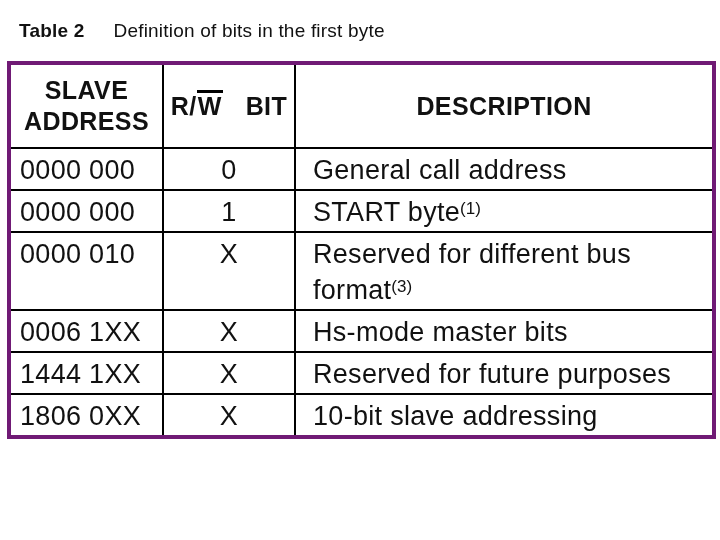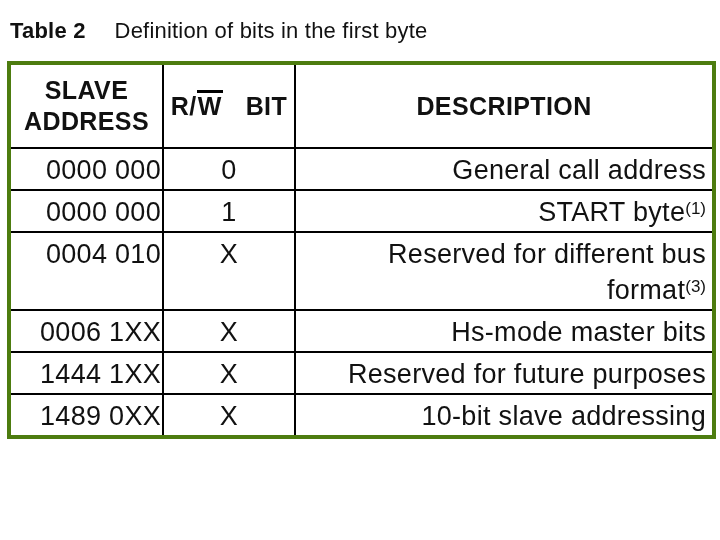--- a/index.html
+++ b/index.html
@@ -11,39 +11,39 @@
     position: relative;
     width: 720px;
     height: 540px;
     background: #ffffff;
     font-family: "Liberation Sans", "DejaVu Sans", sans-serif;
     color: #111111;
     overflow: hidden;
   }
   .title {
     position: absolute;
-    left: 10px;
+    left: 19px;
     top: 15px;
-    font-size: 22px;
+    font-size: 19px;
     line-height: 32px;
     letter-spacing: 0.2px;
     white-space: nowrap;
   }
   .title .title-label {
     font-weight: bold;
     margin-right: 29px;
   }
   table.bit-table {
     position: absolute;
     left: 7px;
     top: 61px;
     width: 705px;
     border-collapse: collapse;
     table-layout: fixed;
-    border: 4px solid #4d7c0f;
+    border: 4px solid #701a75;
     background: #ffffff;
   }
   .bit-table col.c-address { width: 154px; }
   .bit-table col.c-rw      { width: 132px; }
   .bit-table col.c-desc    { width: 419px; }
   .bit-table th, .bit-table td {
     border: 2px solid #000000;
     overflow: hidden;
   }
   .bit-table thead tr { height: 85px; }
@@ -56,25 +56,24 @@
     letter-spacing: 0.4px;
     padding: 0;
   }
   .bit-table tbody tr { height: 42px; }
   .bit-table td {
     font-size: 27px;
     line-height: 36px;
     vertical-align: top;
     padding-top: 3px;
     letter-spacing: 0.3px;
-    text-align: right;
   }
   td.col-address { padding-left: 9px; }
   td.col-rw { text-align: center; }
-  td.col-desc { padding-left: 7px; padding-right: 6px; }
+  td.col-desc { padding-left: 17px; padding-right: 6px; }
   .bit-table sup {
     font-size: 17px;
     letter-spacing: 0;
     line-height: 0;
     vertical-align: 7px;
   }
   .ovl {
     display: inline-block;
     border-top: 3px solid #000000;
     padding: 1px 1px 0 1px;
@@ -114,35 +113,35 @@
           <td class="col-address">0000 000</td>
           <td class="col-rw">0</td>
           <td class="col-desc">General call address</td>
         </tr>
         <tr>
           <td class="col-address">0000 000</td>
           <td class="col-rw">1</td>
           <td class="col-desc">START byte<sup>(1)</sup></td>
         </tr>
         <tr>
-          <td class="col-address">0004 010</td>
+          <td class="col-address">0000 010</td>
           <td class="col-rw">X</td>
           <td class="col-desc">Reserved for different bus format<sup>(3)</sup></td>
         </tr>
         <tr>
           <td class="col-address">0006 1XX</td>
           <td class="col-rw">X</td>
           <td class="col-desc">Hs-mode master bits</td>
         </tr>
         <tr>
           <td class="col-address">1444 1XX</td>
           <td class="col-rw">X</td>
           <td class="col-desc">Reserved for future purposes</td>
         </tr>
         <tr>
-          <td class="col-address">1489 0XX</td>
+          <td class="col-address">1806 0XX</td>
           <td class="col-rw">X</td>
           <td class="col-desc">10-bit slave addressing</td>
         </tr>
       </tbody>
   </table>
 
 </div>
 
 </body></html>

